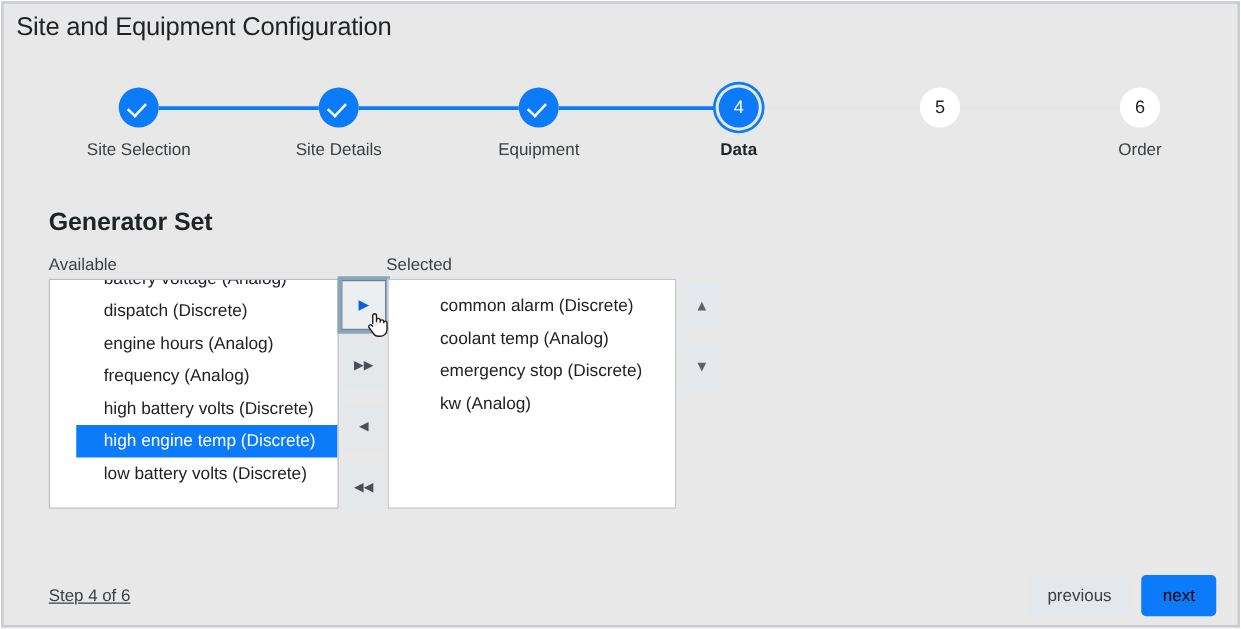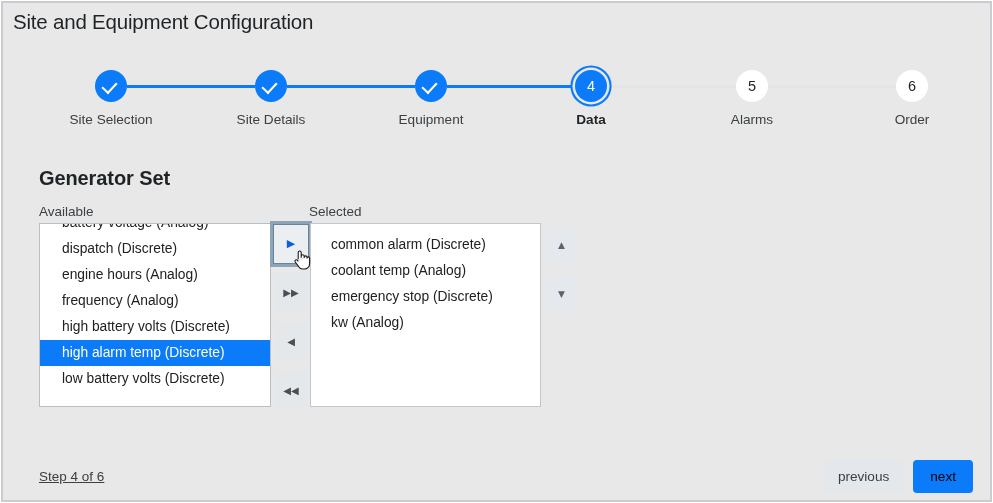--- a/index.html
+++ b/index.html
@@ -160,20 +160,21 @@
   .listbox.selected  .list-scroll { top: 8px; }
 
   .list-item {
     height: 26px;
     line-height: 26px;
     padding: 0 0 0 22px;
     font-size: 13.8px;
     color: #202124;
     white-space: nowrap;
     overflow: hidden;
+    margin-left: 21px;
   }
   .listbox.selected .list-item { padding-left: 20px; }
   .list-item.highlighted {
     background: #0b7bfa;
     color: #ffffff;
   }
 
   
   .transfer-col {
     position: absolute;
@@ -305,21 +306,20 @@
       <div class="step" style="left: 590px;">
         <div class="step-node current">
           <span class="step-num">4</span>
         </div>
         <div class="step-label bold">Data</div>
       </div>
       <div class="step" style="left: 751px;">
         <div class="step-node pending">
           <span class="step-num">5</span>
         </div>
-        <div class="step-label">Alarms</div>
       </div>
       <div class="step" style="left: 911px;">
         <div class="step-node pending">
           <span class="step-num">6</span>
         </div>
         <div class="step-label">Order</div>
       </div>
     </div>
 
   <div class="section-title">Generator Set</div>
@@ -327,21 +327,21 @@
   <div class="col-label available">Available</div>
   <div class="col-label selected">Selected</div>
 
   <div class="listbox available">
     <div class="list-scroll" id="available-list">
         <div class="list-item">battery voltage (Analog)</div>
         <div class="list-item">dispatch (Discrete)</div>
         <div class="list-item">engine hours (Analog)</div>
         <div class="list-item">frequency (Analog)</div>
         <div class="list-item">high battery volts (Discrete)</div>
-        <div class="list-item highlighted">high alarm temp (Discrete)</div>
+        <div class="list-item highlighted">high engine temp (Discrete)</div>
         <div class="list-item">low battery volts (Discrete)</div>
       </div>
   </div>
 
   <div class="transfer-col" id="transfer-col">
       <button class="xfer-btn focused"><span class="tri-right-blue">▶</span></button>
       <button class="xfer-btn"><span>▶▶</span></button>
       <button class="xfer-btn"><span>◀</span></button>
       <button class="xfer-btn"><span>◀◀</span></button>
     </div>

